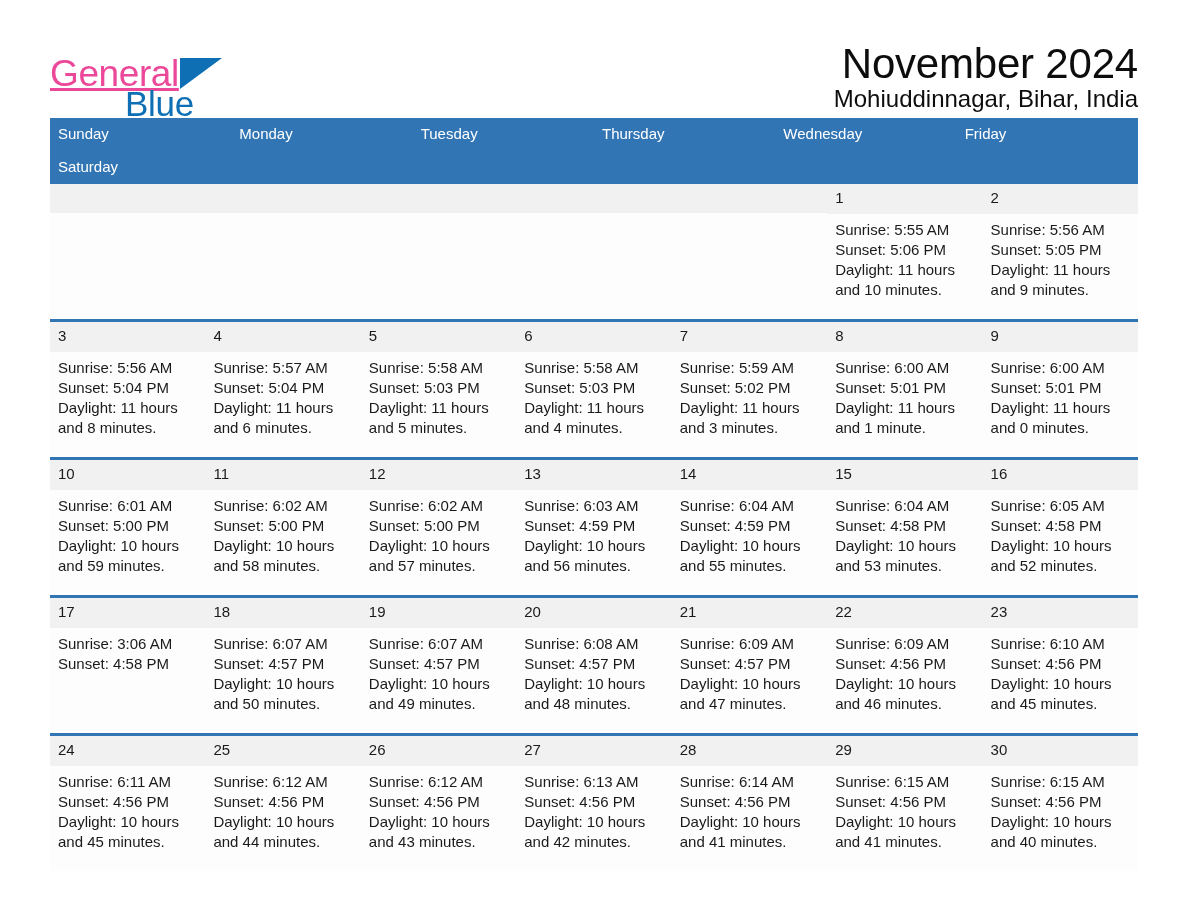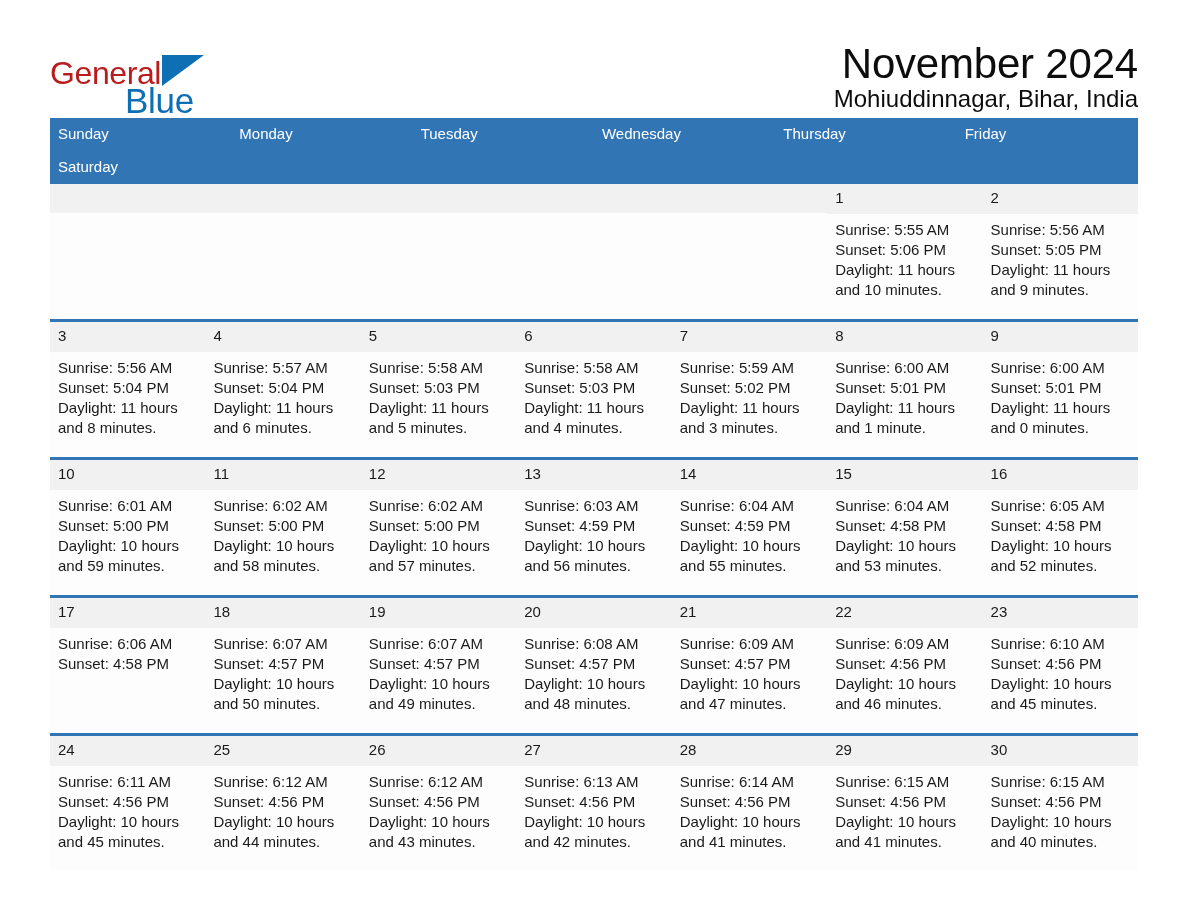--- a/index.html
+++ b/index.html
@@ -35,24 +35,25 @@
     width: 260px;
     height: 78px;
     padding-top: 15px;
   }
   .brand-line1 {
     display: flex;
     align-items: flex-end;
     line-height: 1;
   }
   .brand-general {
-    font-size: 32px;
-    color: #b91c1c;
+    font-size: 37px;
+    color: #ec4899;
     letter-spacing: -0.4px;
     font-weight: 400;
+    text-decoration: underline;
   }
   .brand-triangle {
     width: 0;
     height: 0;
     border-left: 42px solid #0f6fb5;
     border-bottom: 31px solid transparent;
     margin-left: 1px;
     margin-bottom: 3px;
   }
   .brand-blue {
@@ -151,22 +152,22 @@
       <div class="location">Mohiuddinnagar, Bihar, India</div>
     </div>
 
   </div>
 
   <div class="calendar">
     <div class="dow-row" id="dow-row">
         <div class="dow">Sunday</div>
         <div class="dow">Monday</div>
         <div class="dow">Tuesday</div>
+        <div class="dow">Thursday</div>
         <div class="dow">Wednesday</div>
-        <div class="dow">Thursday</div>
         <div class="dow">Friday</div>
         <div class="dow">Saturday</div>
       </div>
     <div id="weeks-container">
         <div class="week">
           <div class="cell">
             <div class="daynum empty"></div>
           </div>
           <div class="cell">
             <div class="daynum empty"></div>
@@ -310,21 +311,21 @@
               <div>Sunrise: 6:05 AM</div>
               <div>Sunset: 4:58 PM</div>
               <div class="wrap">Daylight: 10 hours and 52 minutes.</div>
             </div>
           </div>
         </div>
         <div class="week">
           <div class="cell">
             <div class="daynum">17</div>
             <div class="info">
-              <div>Sunrise: 6:06 AM</div>
+              <div>Sunrise: 3:06 AM</div>
               <div>Sunset: 4:58 PM</div>
             </div>
           </div>
           <div class="cell">
             <div class="daynum">18</div>
             <div class="info">
               <div>Sunrise: 6:07 AM</div>
               <div>Sunset: 4:57 PM</div>
               <div class="wrap">Daylight: 10 hours and 50 minutes.</div>
             </div>

